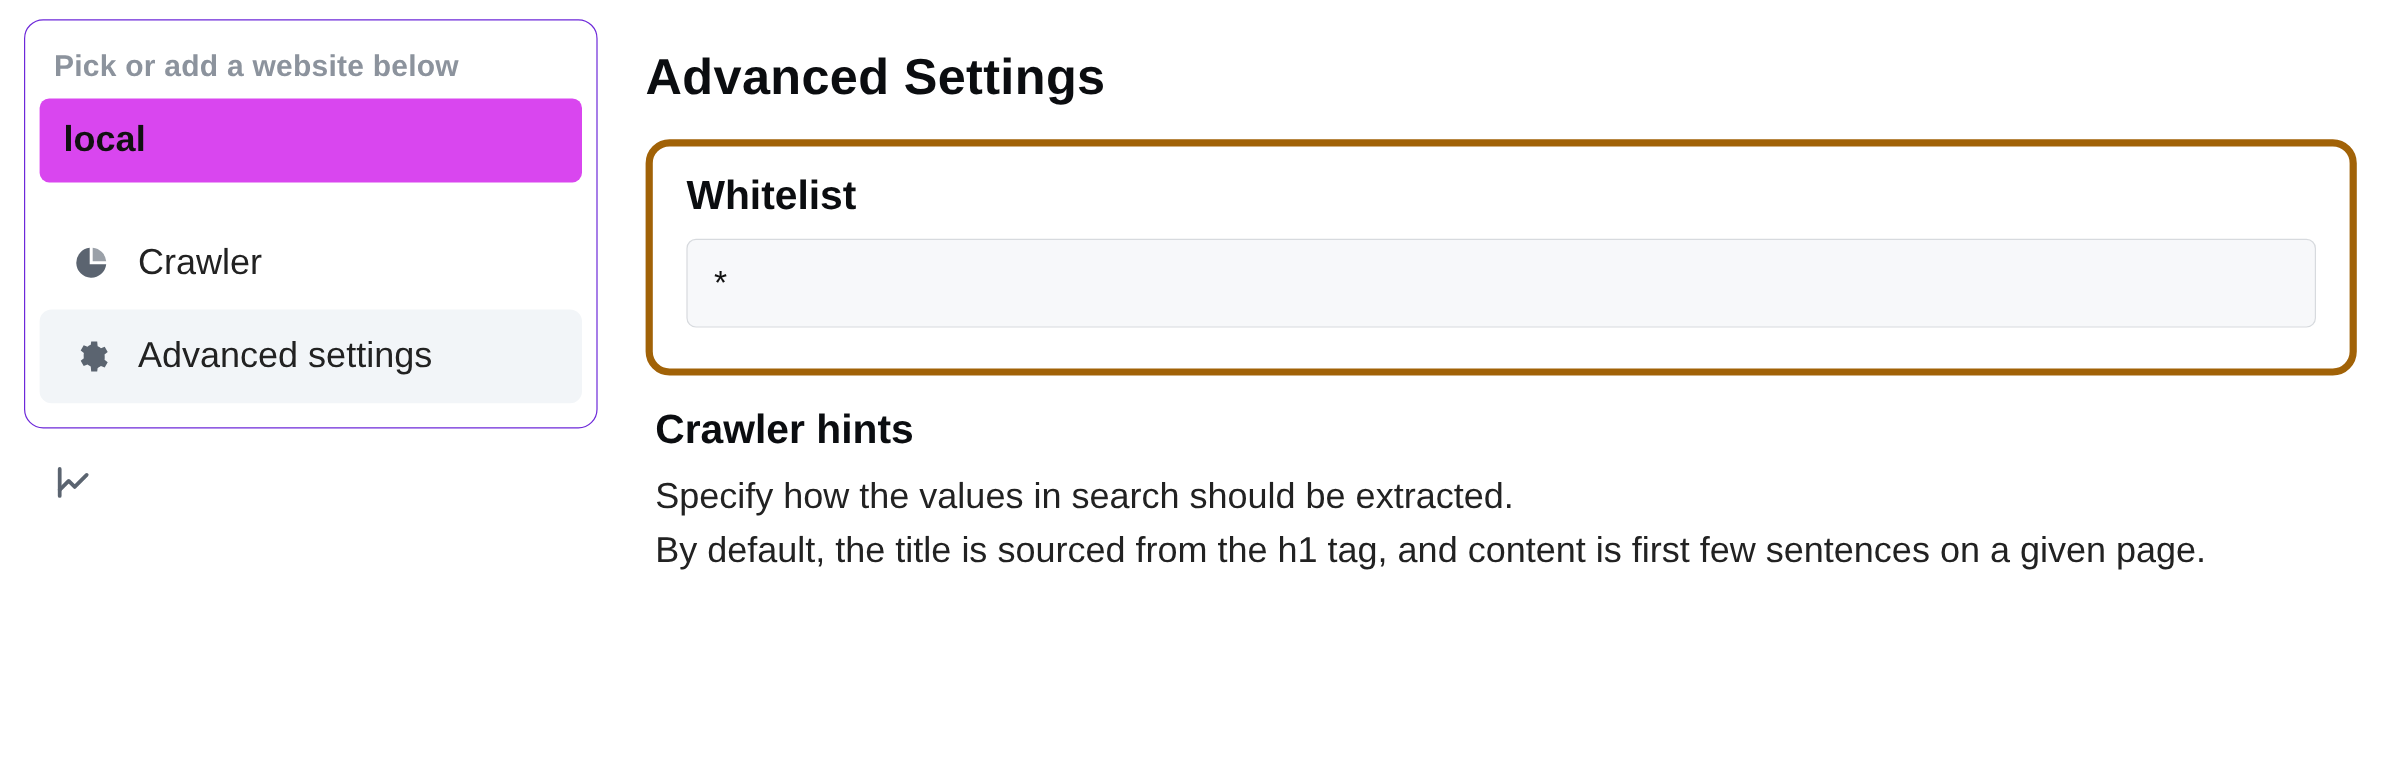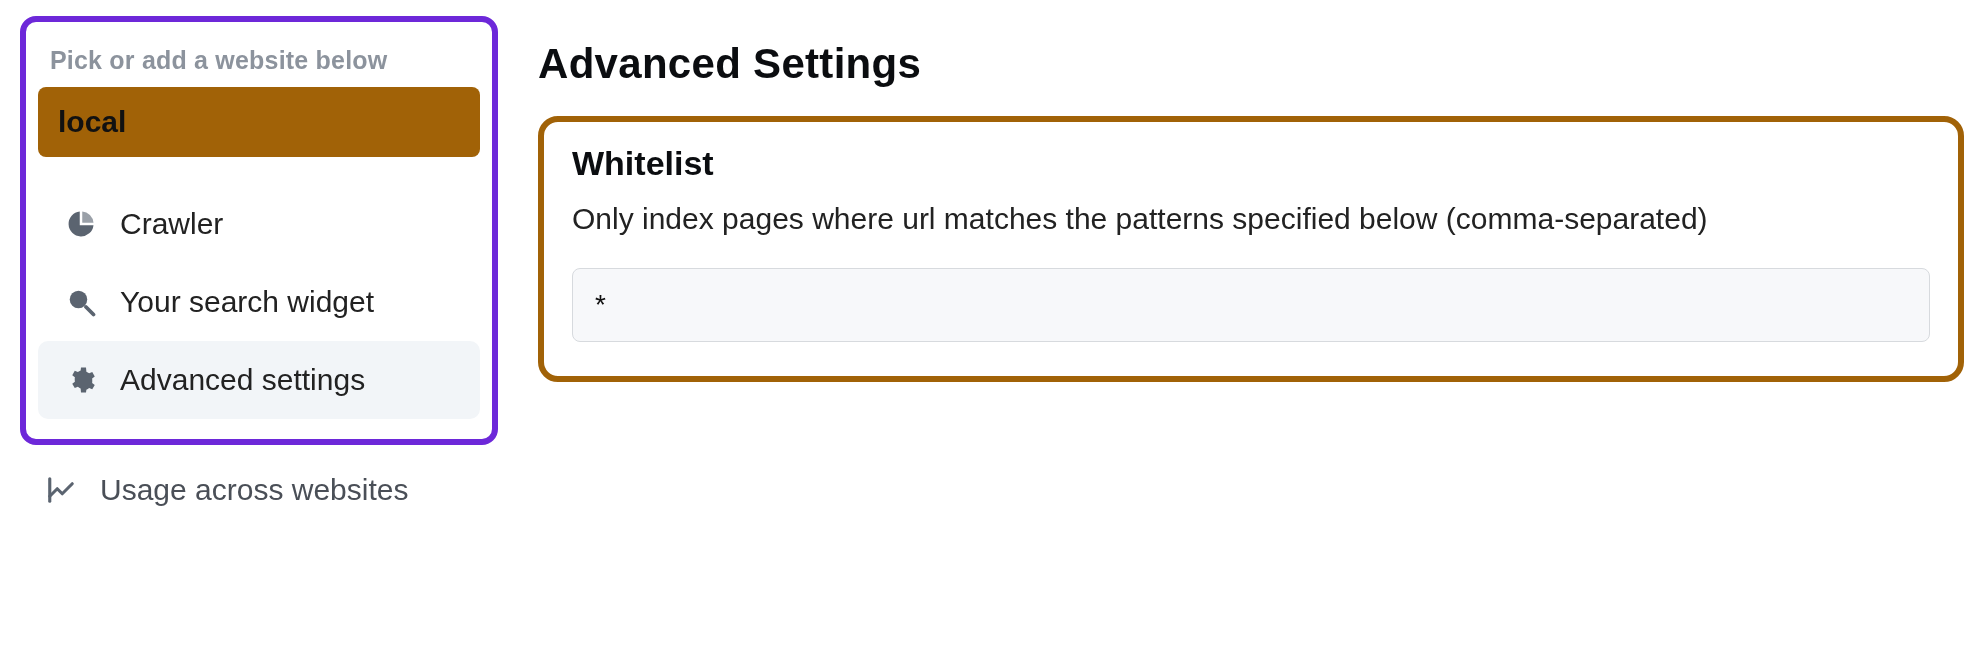--- a/index.html
+++ b/index.html
@@ -18,33 +18,33 @@
     padding: 16px 20px 0 20px;
     gap: 40px;
   }
   
   .sidebar-wrap {
     flex: 0 0 478px;
     display: flex;
     flex-direction: column;
   }
   .sidebar {
-    border: 6px solid #6d28d9;
+    border: 1px solid #6d28d9;
     border-radius: 16px;
     padding: 24px 12px 20px 12px;
   }
   .sidebar-hint {
     color: #8c939d;
     font-size: 25px;
     font-weight: 600;
     padding: 0 12px 12px 12px;
     letter-spacing: .2px;
   }
   .website-item {
-    background: #a16207;
+    background: #d946ef;
     border-radius: 8px;
     padding: 18px 20px;
     font-size: 30px;
     font-weight: 700;
     color: #111;
     cursor: pointer;
     margin-bottom: 28px;
   }
   .nav-item {
     display: flex;
@@ -139,56 +139,50 @@
       <div class="nav-item">
         <span class="icon">
           <svg viewBox="0 0 24 24" width="30" height="30" fill="currentColor">
             <path d="M11 2a10 10 0 1 0 11 11H11V2z"></path>
             <path d="M13 2v9h9A10 10 0 0 0 13 2z" fill="#9aa0a8"></path>
           </svg>
         </span>
         <span>Crawler</span>
       </div>
 
-      <div class="nav-item">
-        <span class="icon">
-          <svg viewBox="0 0 24 24" width="30" height="30" fill="none" stroke="currentColor" stroke-width="3">
-            <circle cx="10" cy="10" r="7" fill="currentColor" stroke="none"></circle>
-            <line x1="16" y1="16" x2="22" y2="22" stroke-linecap="round"></line>
-          </svg>
-        </span>
-        <span>Your search widget</span>
-      </div>
 
       <div class="nav-item active">
         <span class="icon">
           <svg viewBox="0 0 24 24" width="30" height="30" fill="currentColor">
             <path d="M12 8a4 4 0 1 0 0 8 4 4 0 0 0 0-8zm9 4a7.9 7.9 0 0 0-.1-1.3l2.1-1.6-2-3.5-2.5 1a8.3 8.3 0 0 0-2.2-1.3L16 2h-4l-.3 2.3a8.3 8.3 0 0 0-2.2 1.3l-2.5-1-2 3.5L7.1 9.7A7.9 7.9 0 0 0 7 12c0 .4 0 .9.1 1.3L5 14.9l2 3.5 2.5-1c.7.5 1.4 1 2.2 1.3L12 22h4l.3-2.3c.8-.3 1.5-.8 2.2-1.3l2.5 1 2-3.5-2.1-1.6c.1-.4.1-.9.1-1.3z"></path>
           </svg>
         </span>
         <span>Advanced settings</span>
       </div>
 
     </div>
 
     <div class="bottom-link">
       <span class="icon">
         <svg viewBox="0 0 24 24" width="30" height="30" fill="none" stroke="currentColor" stroke-width="2.5" stroke-linecap="round" stroke-linejoin="round">
           <polyline points="3 17 9 11 13 15 21 7"></polyline>
           <line x1="3" y1="3" x2="3" y2="21"></line>
         </svg>
       </span>
-      <span>Usage across websites</span>
     </div>
   </div>
 
   <div class="main">
     <h1 class="page-title">Advanced Settings</h1>
 
     <div class="callout">
       <div class="section-title">Whitelist</div>
-      <div class="section-desc">Only index pages where url matches the patterns specified below (comma-separated)</div>
       <input type="text" class="text-input" value="*" style="">
     </div>
 
+    <div class="section">
+      <div class="section-title">Crawler hints</div>
+      <div class="section-desc" style="margin-bottom:4px;">Specify how the values in search should be extracted.</div>
+      <div class="section-desc">By default, the title is sourced from the h1 tag, and content is first few sentences on a given page.</div>
+    </div>
   </div>
 
 </div>
 
 </body></html>

